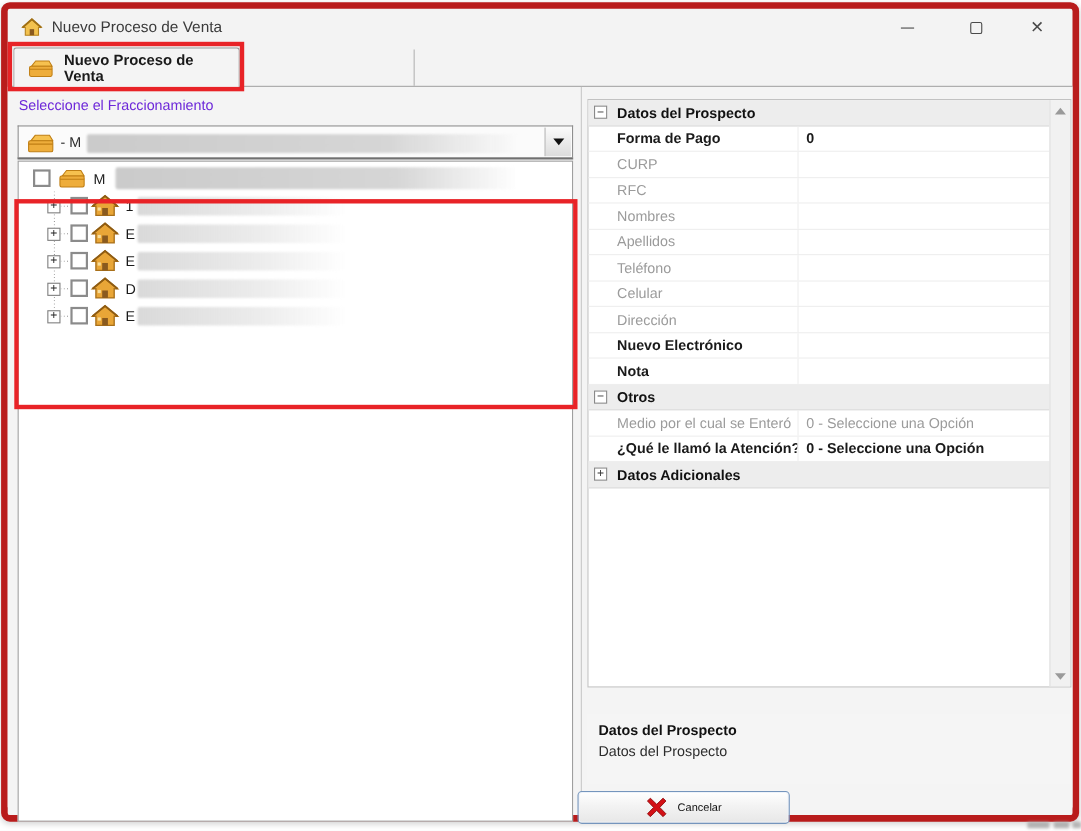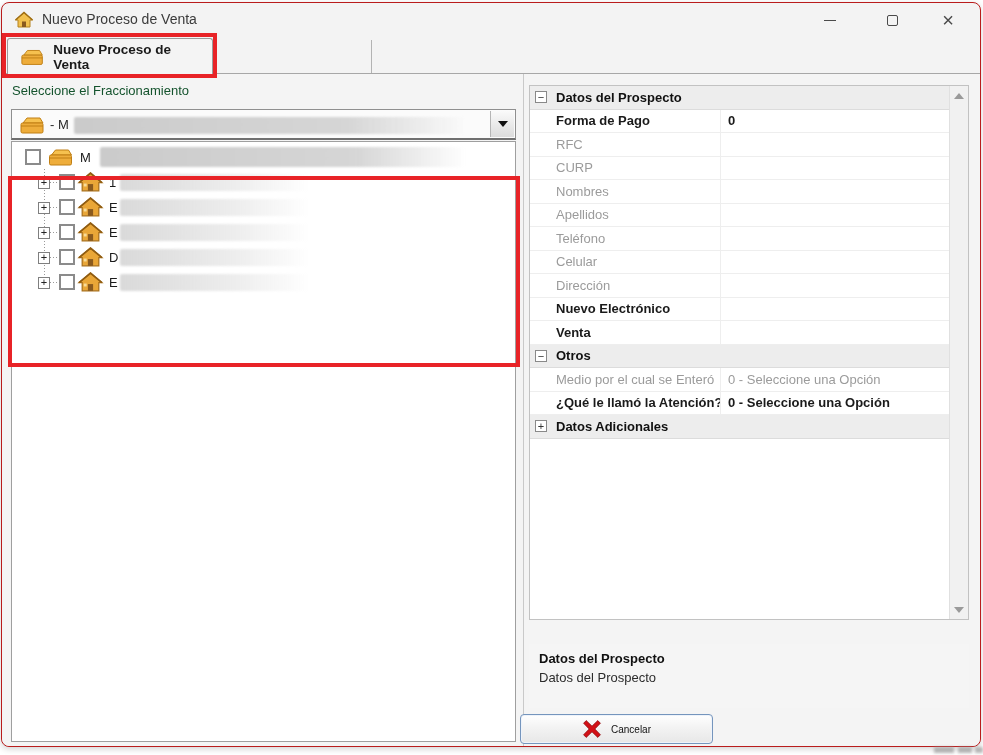--- a/index.html
+++ b/index.html
@@ -1,21 +1,21 @@
 <!DOCTYPE html>
 <html><head>
 <meta charset="utf-8">
 <style>
   * { margin:0; padding:0; box-sizing:border-box; }
   html,body { width:983px; height:755px; overflow:hidden; background:#ffffff;
     font-family:"Liberation Sans", sans-serif; }
 
   
   .window { position:absolute; left:1px; top:2px; width:980px; height:745px;
-    background:#f3f3f3; border:1px solid #b91c1c; border-radius:8px 8px 8px 8px;
+    background:#f3f3f3; border:6px solid #b91c1c; border-radius:8px 8px 8px 8px;
     box-shadow:0 2px 6px rgba(0,0,0,.18); }
   .titlebar { position:absolute; left:0; top:0; right:0; height:33px; }
   .title-icon { position:absolute; left:12px; top:7px; width:20px; height:20px; }
   .title-text { position:absolute; left:40px; top:8px; font-size:14px; color:#3b3b3b; }
   .win-btn { position:absolute; top:4px; width:40px; height:26px; display:flex;
     align-items:center; justify-content:center; color:#4a4a4a; }
   .btn-min { right:130px; } .btn-max { right:68px; } .btn-close { right:12px; }
   .glyph-min { width:12px; height:1px; background:#4a4a4a; }
   .glyph-max { width:11px; height:11px; border:1.2px solid #4a4a4a; border-radius:2px; }
   .glyph-close { font-size:20px; font-weight:300; line-height:20px; }
@@ -34,21 +34,21 @@
   .annot { position:absolute; border:4px solid #e82327; pointer-events:none; z-index:50; }
   .annot-tab { left:0px; top:30px; width:215px; height:45px; }
   .annot-tree { left:6px; top:102px; width:512px; height:191px; }
 
   
   .content { position:absolute; left:0; top:71px; right:0; bottom:0; background:#f4f4f4;
     border-radius:0 0 8px 8px; }
   .splitter { position:absolute; left:521px; top:0; bottom:0; width:1px; background:#c9c9c9; }
 
   
-  .frac-label { position:absolute; left:10px; top:9px; font-size:13px; color:#14532d; }
+  .frac-label { position:absolute; left:10px; top:9px; font-size:13px; color:#6d28d9; }
   .combo { position:absolute; left:9px; top:35px; width:505px; height:31px; background:#fbfbfb;
     border:1px solid #8f8f8f; border-bottom:2px solid #707070; }
   .combo-icon { position:absolute; left:7px; top:5px; width:26px; height:20px; }
   .combo-text { position:absolute; left:38px; top:7px; font-size:13px; color:#2a2a2a; }
   .combo-arrow { position:absolute; right:1px; top:1px; bottom:1px; width:24px;
     background:linear-gradient(#fafafa,#dcdcdc); border-left:1px solid #b5b5b5;
     display:flex; align-items:center; justify-content:center; }
   .combo-arrow .tri { width:0; height:0; border-left:5px solid transparent;
     border-right:5px solid transparent; border-top:6px solid #111; }
 
@@ -269,28 +269,28 @@
         <div class="pgrid-rows" id="pgrid-rows">
             <div class="pg-row pg-cat">
               <span class="collapse-box">−</span>
               <span>Datos del Prospecto</span>
             </div>
             <div class="pg-row pg-item">
               <span class="pg-label lbl-set">Forma de Pago</span>
               <span class="pg-value val-set">0</span>
             </div>
             <div class="pg-row pg-item">
+              <span class="pg-label lbl-unset">CURP</span>
+              <span class="pg-value val-set"></span>
+            </div>
+            <div class="pg-row pg-item">
               <span class="pg-label lbl-unset">RFC</span>
               <span class="pg-value val-set"></span>
             </div>
             <div class="pg-row pg-item">
-              <span class="pg-label lbl-unset">CURP</span>
-              <span class="pg-value val-set"></span>
-            </div>
-            <div class="pg-row pg-item">
               <span class="pg-label lbl-unset">Nombres</span>
               <span class="pg-value val-set"></span>
             </div>
             <div class="pg-row pg-item">
               <span class="pg-label lbl-unset">Apellidos</span>
               <span class="pg-value val-set"></span>
             </div>
             <div class="pg-row pg-item">
               <span class="pg-label lbl-unset">Teléfono</span>
               <span class="pg-value val-set"></span>
@@ -301,21 +301,21 @@
             </div>
             <div class="pg-row pg-item">
               <span class="pg-label lbl-unset">Dirección</span>
               <span class="pg-value val-set"></span>
             </div>
             <div class="pg-row pg-item">
               <span class="pg-label lbl-set">Nuevo Electrónico</span>
               <span class="pg-value val-set"></span>
             </div>
             <div class="pg-row pg-item">
-              <span class="pg-label lbl-set">Venta</span>
+              <span class="pg-label lbl-set">Nota</span>
               <span class="pg-value val-set"></span>
             </div>
             <div class="pg-row pg-cat">
               <span class="collapse-box">−</span>
               <span>Otros</span>
             </div>
             <div class="pg-row pg-item">
               <span class="pg-label lbl-unset">Medio por el cual se Enteró</span>
               <span class="pg-value val-muted">0 - Seleccione una Opción</span>
             </div>

